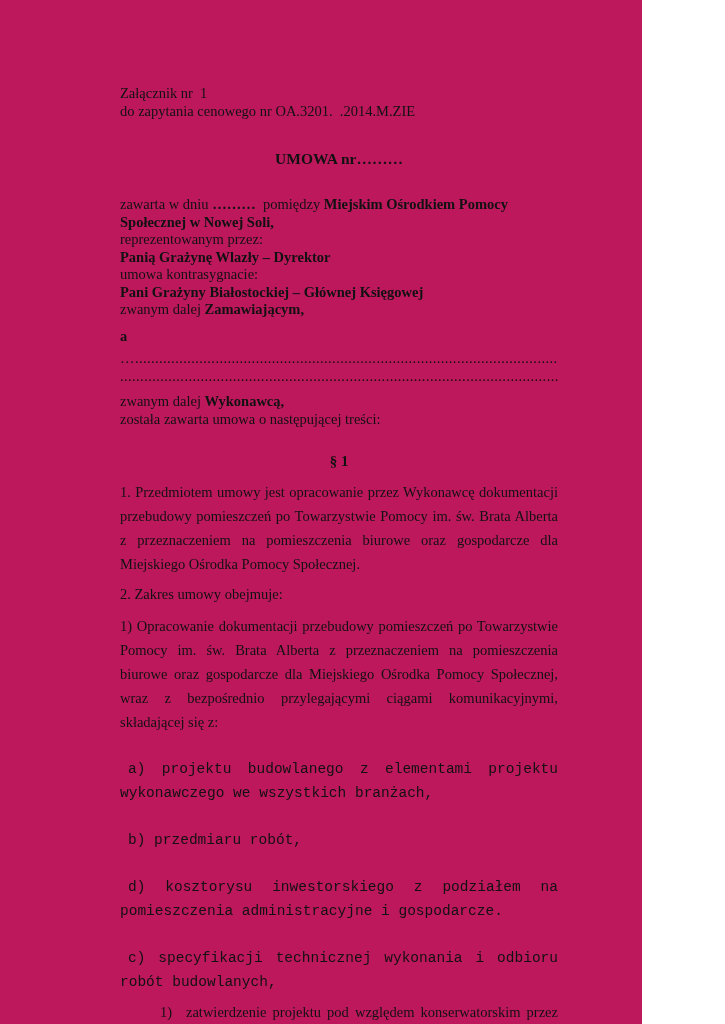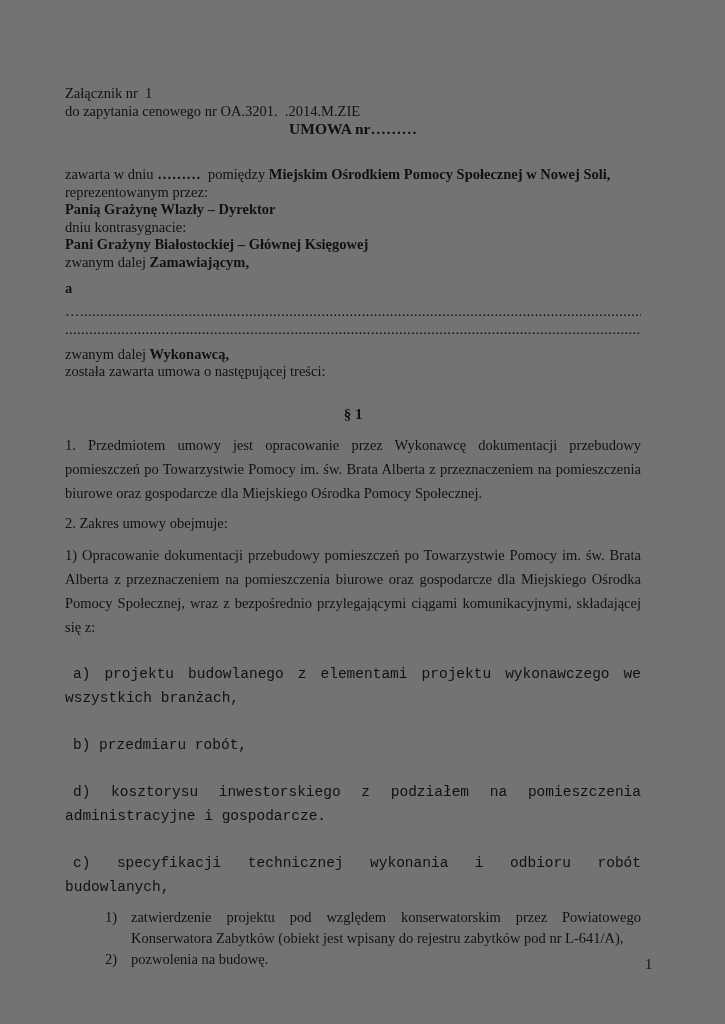--- a/index.html
+++ b/index.html
@@ -2,35 +2,36 @@
 <html><head>
 <meta charset="utf-8">
 <style>
   html, body {
     margin: 0;
     padding: 0;
     background: #ffffff;
   }
   .page {
     position: relative;
-    width: 725px;
+    width: 642px;
     height: 1024px;
-    background: #737373;
+    background: #be185d;
     color: #111111;
     font-family: "Liberation Serif", "DejaVu Serif", serif;
     font-size: 14.5px;
     box-sizing: border-box;
-    padding: 85px 84px 0 65px;
+    padding: 85px 84px 0 120px;
     overflow: hidden;
   }
   .hdr-line {
     line-height: 17.5px;
     white-space: pre-wrap;
   }
   .doc-title {
+    margin-top: 30px;
     text-align: center;
     font-weight: bold;
     font-size: 15.5px;
     line-height: 18px;
   }
   .intro {
     margin-top: 28px;
   }
   .intro-line {
     line-height: 17.5px;
@@ -110,21 +111,21 @@
     <div class="hdr-line">Załącznik nr  1</div>
     <div class="hdr-line">do zapytania cenowego nr OA.3201.  .2014.M.ZIE</div>
   </div>
 
   <div class="doc-title">UMOWA nr………</div>
 
   <div class="intro">
     <div class="intro-line"><span>zawarta w dniu </span><span class="b">………</span><span>  pomiędzy </span><span class="b">Miejskim Ośrodkiem Pomocy Społecznej w Nowej Soli,</span></div>
     <div class="intro-line">reprezentowanym przez:</div>
     <div class="intro-line b">Panią Grażynę Wlazły – Dyrektor</div>
-    <div class="intro-line">dniu kontrasygnacie:</div>
+    <div class="intro-line">umowa kontrasygnacie:</div>
     <div class="intro-line b">Pani Grażyny Białostockiej – Głównej Księgowej</div>
     <div class="intro-line"><span>zwanym dalej </span><span class="b">Zamawiającym,</span></div>
   </div>
 
   <div class="and-line">a</div>
 
   <div class="dots-block">
     <div class="dots-line">….........................................................................................................................................................................</div>
     <div class="dots-line">..........................................................................................................................................................................</div>
   </div>

